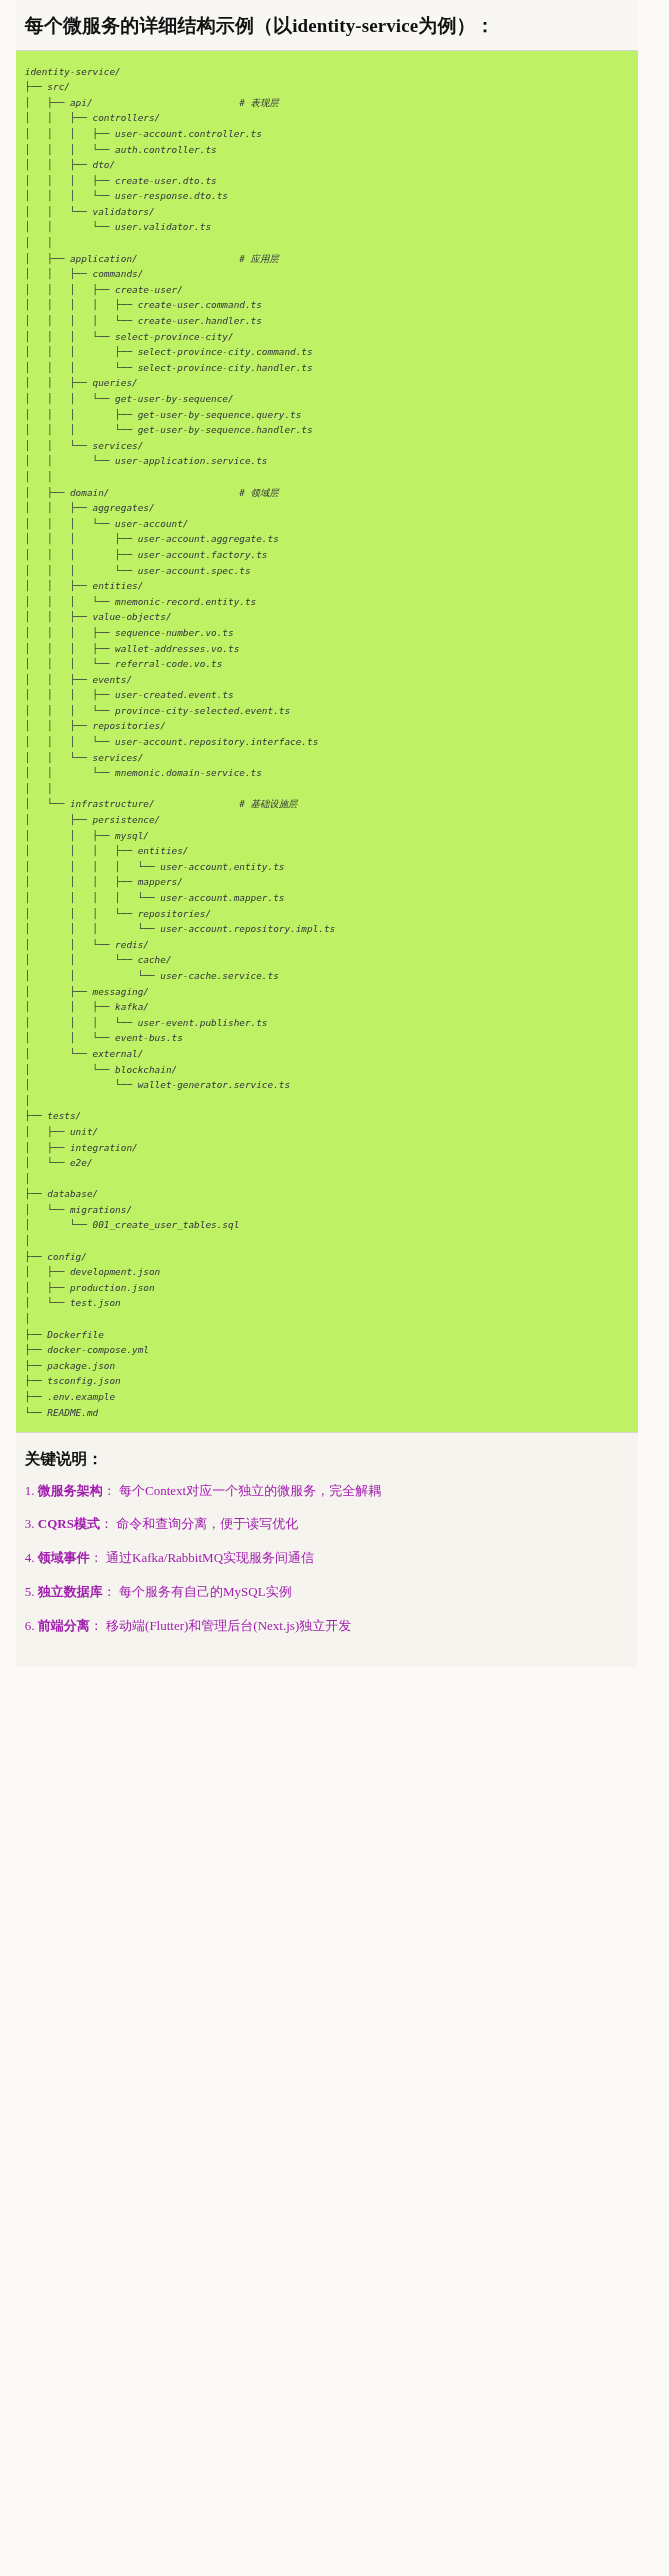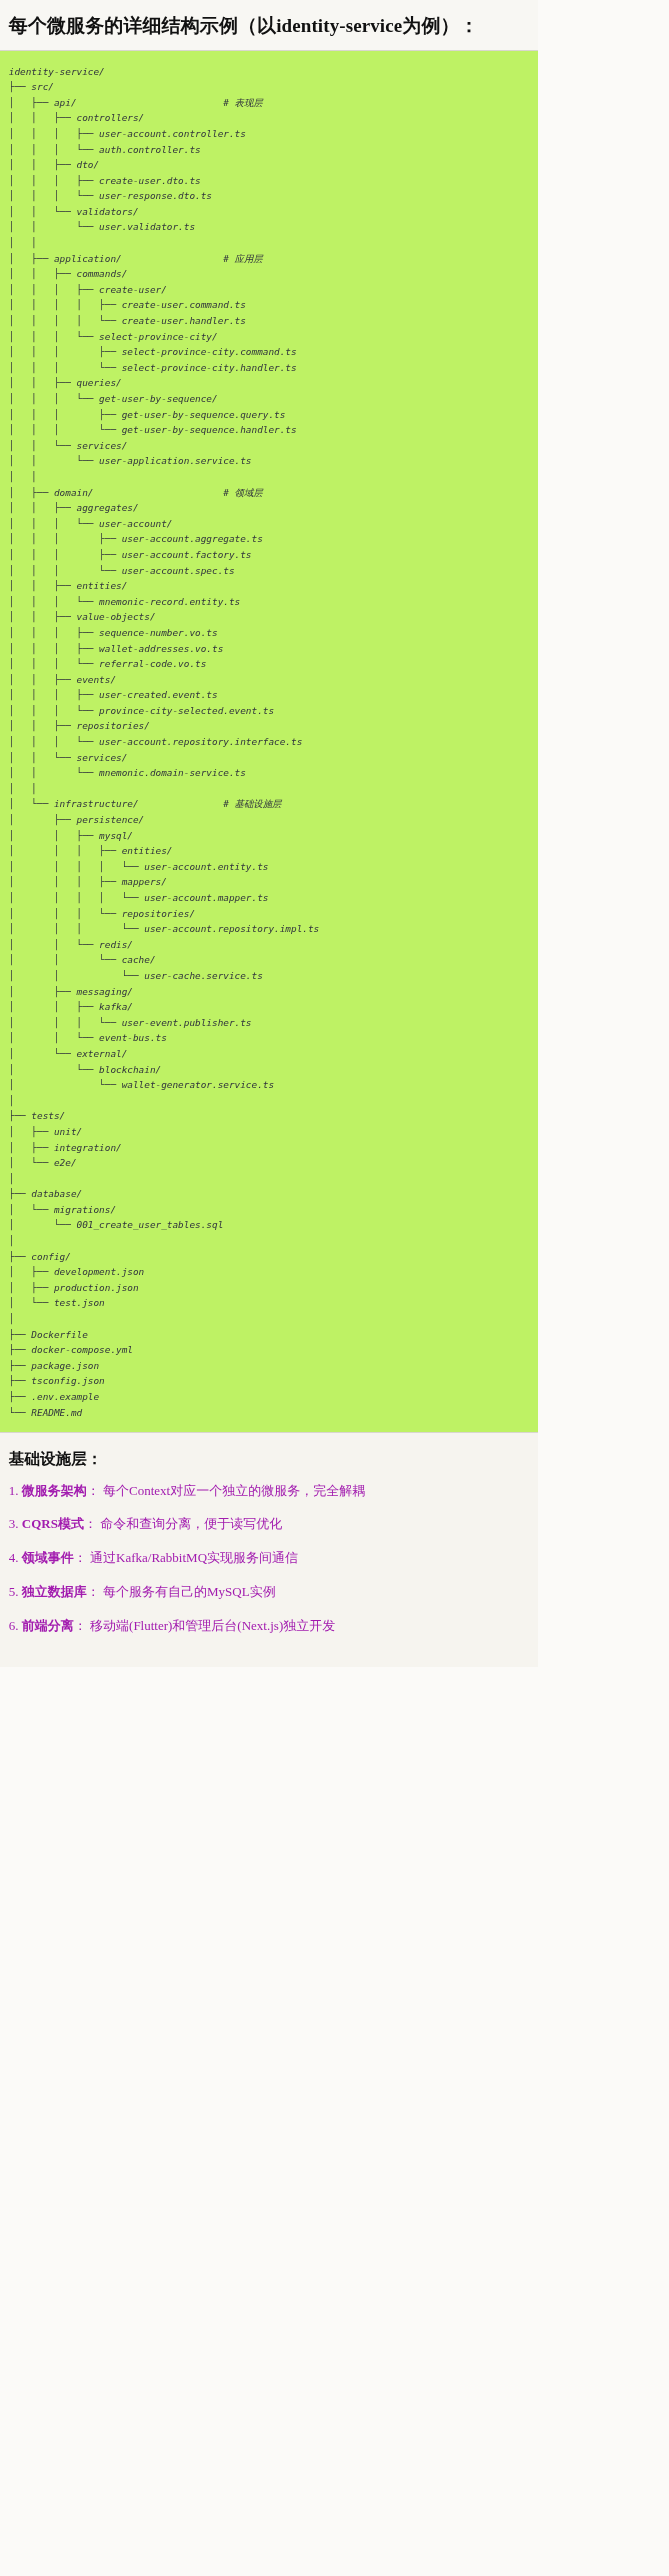--- a/index.html
+++ b/index.html
@@ -8,23 +8,24 @@
     background: #fbfaf8;
   }
   body {
     width: 669px;
     font-family: "Liberation Serif", "DejaVu Serif", serif;
     color: #1a1a1a;
     -webkit-font-smoothing: antialiased;
   }
 
   .page {
-    width: 538px;
+    width: 638px;
     box-sizing: border-box;
     background: #fbfaf8;
+    padding-left: 16px;
   }
 
   
   .title-block {
     background: #f8f7f3;
     padding: 13.8px 8.8px 12.5px 8.8px;
     border-bottom: 0.6px solid #d9d6cf;
     box-sizing: border-box;
   }
   .title-text {
@@ -117,21 +118,21 @@
 
   <section class="title-block">
     <h1 class="title-text">每个微服务的详细结构示例（以identity-service为例）：</h1>
   </section>
 
   <section class="tree-block">
     <pre class="tree-pre"><code id="tree-code"><span class="tree-line">identity-service/</span><span class="tree-line">├── src/</span><span class="tree-line"><span>│   ├── api/                          </span><span class="cmt"># 表现层</span></span><span class="tree-line">│   │   ├── controllers/</span><span class="tree-line">│   │   │   ├── user-account.controller.ts</span><span class="tree-line">│   │   │   └── auth.controller.ts</span><span class="tree-line">│   │   ├── dto/</span><span class="tree-line">│   │   │   ├── create-user.dto.ts</span><span class="tree-line">│   │   │   └── user-response.dto.ts</span><span class="tree-line">│   │   └── validators/</span><span class="tree-line">│   │       └── user.validator.ts</span><span class="tree-line">│   │</span><span class="tree-line"><span>│   ├── application/                  </span><span class="cmt"># 应用层</span></span><span class="tree-line">│   │   ├── commands/</span><span class="tree-line">│   │   │   ├── create-user/</span><span class="tree-line">│   │   │   │   ├── create-user.command.ts</span><span class="tree-line">│   │   │   │   └── create-user.handler.ts</span><span class="tree-line">│   │   │   └── select-province-city/</span><span class="tree-line">│   │   │       ├── select-province-city.command.ts</span><span class="tree-line">│   │   │       └── select-province-city.handler.ts</span><span class="tree-line">│   │   ├── queries/</span><span class="tree-line">│   │   │   └── get-user-by-sequence/</span><span class="tree-line">│   │   │       ├── get-user-by-sequence.query.ts</span><span class="tree-line">│   │   │       └── get-user-by-sequence.handler.ts</span><span class="tree-line">│   │   └── services/</span><span class="tree-line">│   │       └── user-application.service.ts</span><span class="tree-line">│   │</span><span class="tree-line"><span>│   ├── domain/                       </span><span class="cmt"># 领域层</span></span><span class="tree-line">│   │   ├── aggregates/</span><span class="tree-line">│   │   │   └── user-account/</span><span class="tree-line">│   │   │       ├── user-account.aggregate.ts</span><span class="tree-line">│   │   │       ├── user-account.factory.ts</span><span class="tree-line">│   │   │       └── user-account.spec.ts</span><span class="tree-line">│   │   ├── entities/</span><span class="tree-line">│   │   │   └── mnemonic-record.entity.ts</span><span class="tree-line">│   │   ├── value-objects/</span><span class="tree-line">│   │   │   ├── sequence-number.vo.ts</span><span class="tree-line">│   │   │   ├── wallet-addresses.vo.ts</span><span class="tree-line">│   │   │   └── referral-code.vo.ts</span><span class="tree-line">│   │   ├── events/</span><span class="tree-line">│   │   │   ├── user-created.event.ts</span><span class="tree-line">│   │   │   └── province-city-selected.event.ts</span><span class="tree-line">│   │   ├── repositories/</span><span class="tree-line">│   │   │   └── user-account.repository.interface.ts</span><span class="tree-line">│   │   └── services/</span><span class="tree-line">│   │       └── mnemonic.domain-service.ts</span><span class="tree-line">│   │</span><span class="tree-line"><span>│   └── infrastructure/               </span><span class="cmt"># 基础设施层</span></span><span class="tree-line">│       ├── persistence/</span><span class="tree-line">│       │   ├── mysql/</span><span class="tree-line">│       │   │   ├── entities/</span><span class="tree-line">│       │   │   │   └── user-account.entity.ts</span><span class="tree-line">│       │   │   ├── mappers/</span><span class="tree-line">│       │   │   │   └── user-account.mapper.ts</span><span class="tree-line">│       │   │   └── repositories/</span><span class="tree-line">│       │   │       └── user-account.repository.impl.ts</span><span class="tree-line">│       │   └── redis/</span><span class="tree-line">│       │       └── cache/</span><span class="tree-line">│       │           └── user-cache.service.ts</span><span class="tree-line">│       ├── messaging/</span><span class="tree-line">│       │   ├── kafka/</span><span class="tree-line">│       │   │   └── user-event.publisher.ts</span><span class="tree-line">│       │   └── event-bus.ts</span><span class="tree-line">│       └── external/</span><span class="tree-line">│           └── blockchain/</span><span class="tree-line">│               └── wallet-generator.service.ts</span><span class="tree-line">│</span><span class="tree-line">├── tests/</span><span class="tree-line">│   ├── unit/</span><span class="tree-line">│   ├── integration/</span><span class="tree-line">│   └── e2e/</span><span class="tree-line">│</span><span class="tree-line">├── database/</span><span class="tree-line">│   └── migrations/</span><span class="tree-line">│       └── 001_create_user_tables.sql</span><span class="tree-line">│</span><span class="tree-line">├── config/</span><span class="tree-line">│   ├── development.json</span><span class="tree-line">│   ├── production.json</span><span class="tree-line">│   └── test.json</span><span class="tree-line">│</span><span class="tree-line">├── Dockerfile</span><span class="tree-line">├── docker-compose.yml</span><span class="tree-line">├── package.json</span><span class="tree-line">├── tsconfig.json</span><span class="tree-line">├── .env.example</span><span class="tree-line">└── README.md</span></code></pre>
   </section>
 
   <section class="notes-block">
-    <h2 class="notes-heading">基础设施层：</h2>
+    <h2 class="notes-heading">关键说明：</h2>
     <ol class="notes-list" id="notes-list">
         <li class="note-item"><span class="note-num">1.</span> <span class="note-term">微服务架构</span><span>：</span> <span class="note-body">每个Context对应一个独立的微服务，完全解耦</span></li>
         <li class="note-item"><span class="note-num">3.</span> <span class="note-term">CQRS模式</span><span>：</span> <span class="note-body">命令和查询分离，便于读写优化</span></li>
         <li class="note-item"><span class="note-num">4.</span> <span class="note-term">领域事件</span><span>：</span> <span class="note-body">通过Kafka/RabbitMQ实现服务间通信</span></li>
         <li class="note-item"><span class="note-num">5.</span> <span class="note-term">独立数据库</span><span>：</span> <span class="note-body">每个服务有自己的MySQL实例</span></li>
         <li class="note-item"><span class="note-num">6.</span> <span class="note-term">前端分离</span><span>：</span> <span class="note-body">移动端(Flutter)和管理后台(Next.js)独立开发</span></li>
       </ol>
   </section>
 
 </div>

